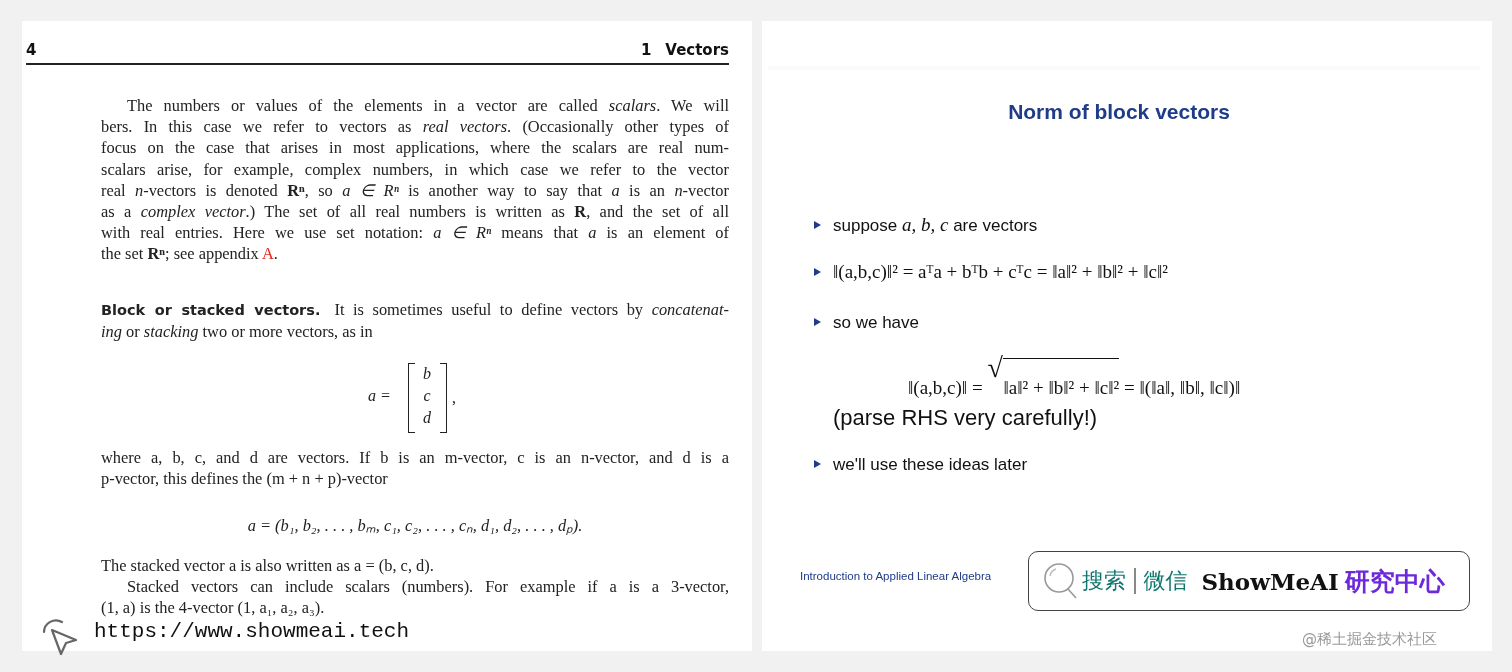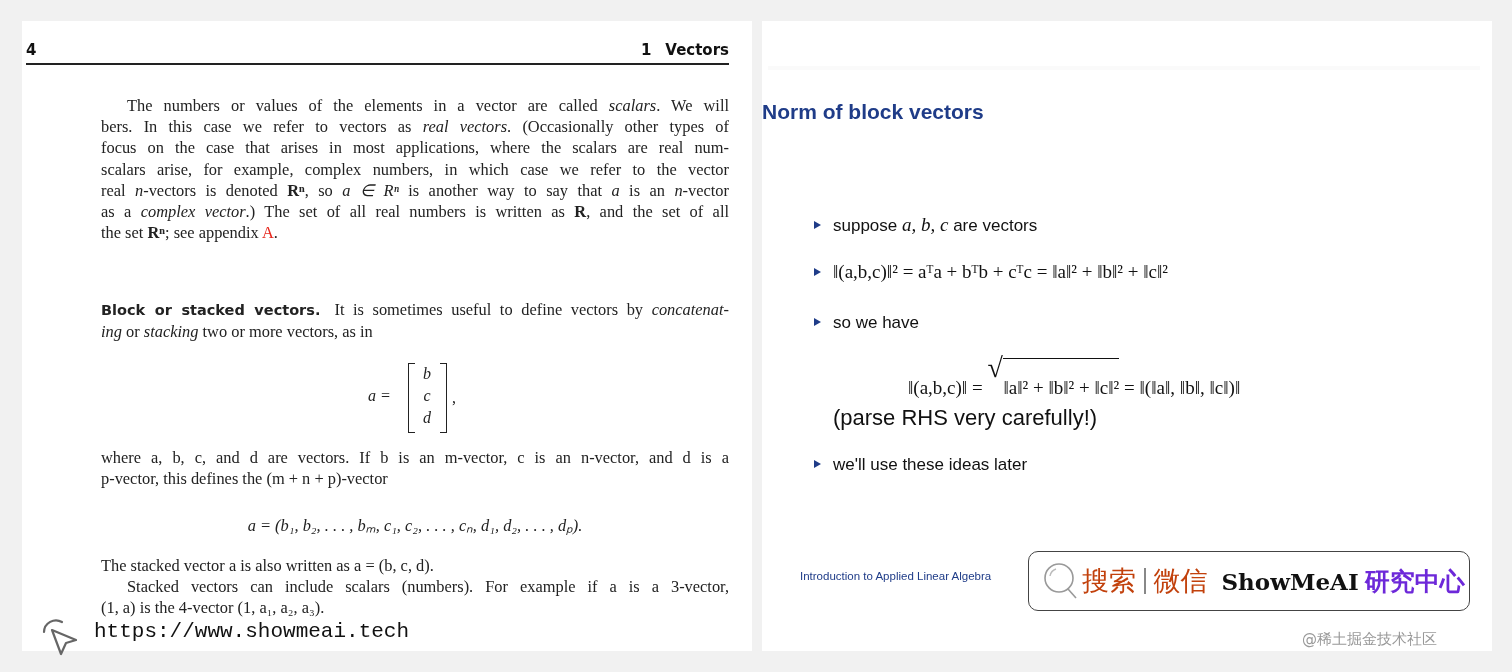--- a/index.html
+++ b/index.html
@@ -50,21 +50,21 @@
   }
   .eq-matrix .bracket.left { left: 40px; border-left: 1.6px solid #222; }
   .eq-matrix .bracket.right { left: 72px; border-right: 1.6px solid #222; }
   .eq-matrix .entries { position: absolute; left: 52px; top: 0; width: 14px; text-align: center; font-style: italic; line-height: 22px; }
   .eq-matrix .comma { position: absolute; left: 84px; top: 26px; }
   .eq-center {
     position: absolute; left: 79px; width: 628px; text-align: center;
     font-size: 16.4px; color: #222; white-space: nowrap;
   }
   .slide-title {
-    position: absolute; left: 0; width: 714px; top: 79px; 
+    position: absolute; left: 0; width: 714px; top: 79px; text-align: center;
     font-family: "Liberation Sans", sans-serif; font-weight: bold; font-size: 21px; color: #1f3c88;
   }
   .bullet {
     position: absolute; left: 52px; font-family: "Liberation Sans", sans-serif;
     font-size: 17px; color: #111; white-space: nowrap;
   }
   .bullet .arrow {
     display: inline-block; width: 0; height: 0; margin-right: 12px; vertical-align: 2px;
     border-top: 4px solid transparent; border-bottom: 4px solid transparent; border-left: 7px solid #1f3c88;
   }
@@ -79,21 +79,21 @@
   .note { position: absolute; left: 71px; top: 384px; font-family: "Liberation Sans", sans-serif; font-size: 22px; color: #111; }
   .footer-title {
     position: absolute; left: 38px; top: 549px; font-family: "Liberation Sans", sans-serif; font-size: 11.5px; color: #1f3c88;
   }
   .search-box {
     position: absolute; left: 1028px; top: 551px; width: 440px; height: 58px;
     border: 1.6px solid #444; border-radius: 10px; background: #fff;
     display: flex; align-items: center;
   }
   .search-box .mag { margin-left: 13px; width: 36px; height: 38px; position: relative; }
-  .search-box .cn-gray { font-family: "DejaVu Sans", sans-serif; font-size: 27px; color: #c2410c; margin-left: 4px; }
+  .search-box .cn-gray { font-family: "DejaVu Sans", sans-serif; font-size: 22px; color: #0f766e; margin-left: 4px; }
   .search-box .sep { display: inline-block; width: 1.5px; height: 26px; background: #888; margin: 0 8px; }
   .search-box .brand { font-family: "DejaVu Serif", serif; font-weight: bold; font-size: 23px; color: #111; margin-left: 14px; }
   .search-box .brand-cn { font-family: "DejaVu Sans", sans-serif; font-weight: bold; font-size: 25px; color: #6d28d9; margin-left: 6px; }
   .watermark-url {
     position: absolute; left: 94px; top: 620px; font-family: Liberation Mono, monospace; font-size: 21px; color: #111; font-weight: 500;
   }
   .cursor-icon { position: absolute; left: 40px; top: 616px; width: 40px; height: 42px; }
   .juejin {
     position: absolute; left: 1302px; top: 630px; font-family: "DejaVu Sans", sans-serif; font-size: 15px; color: #999;
   }
@@ -109,20 +109,21 @@
     </span>
   </div>
 
   <div class="para" style="top:74px;">
     <span class="line indent"><span>The numbers or values of the elements in a vector are called </span><span class="it">scalars</span><span>. We will</span></span>
     <span class="line"><span>bers. In this case we refer to vectors as </span><span class="it">real vectors</span><span>. (Occasionally other types of</span></span>
     <span class="line"><span>focus on the case that arises in most applications, where the scalars are real num-</span></span>
     <span class="line"><span>scalars arise, for example, complex numbers, in which case we refer to the vector</span></span>
     <span class="line"><span>real </span><span class="it">n</span><span>-vectors is denoted </span><span class="bf">Rⁿ</span><span>, so </span><span class="it">a ∈ Rⁿ</span><span> is another way to say that </span><span class="it">a</span><span> is an </span><span class="it">n</span><span>-vector</span></span>
     <span class="line"><span>as a </span><span class="it">complex vector</span><span>.) The set of all real numbers is written as </span><span class="bf">R</span><span>, and the set of all</span></span>
+    <span class="line"><span>with real entries. Here we use set notation: </span><span class="it">a ∈ Rⁿ</span><span> means that </span><span class="it">a</span><span> is an element of</span></span>
     <span class="line last"><span>the set </span><span class="bf">Rⁿ</span><span>; see appendix </span><span class="red">A</span><span>.</span></span>
   </div>
 
   <div class="para" style="top:278px;">
     <span class="line"><span class="sec-head">Block or stacked vectors.</span><span>It is sometimes useful to define vectors by </span><span class="it">concatenat-</span></span>
     <span class="line last"><span class="it">ing</span><span> or </span><span class="it">stacking</span><span> two or more vectors, as in</span></span>
   </div>
 
   <div class="eq-matrix">
     <span class="lhs">a =</span>

